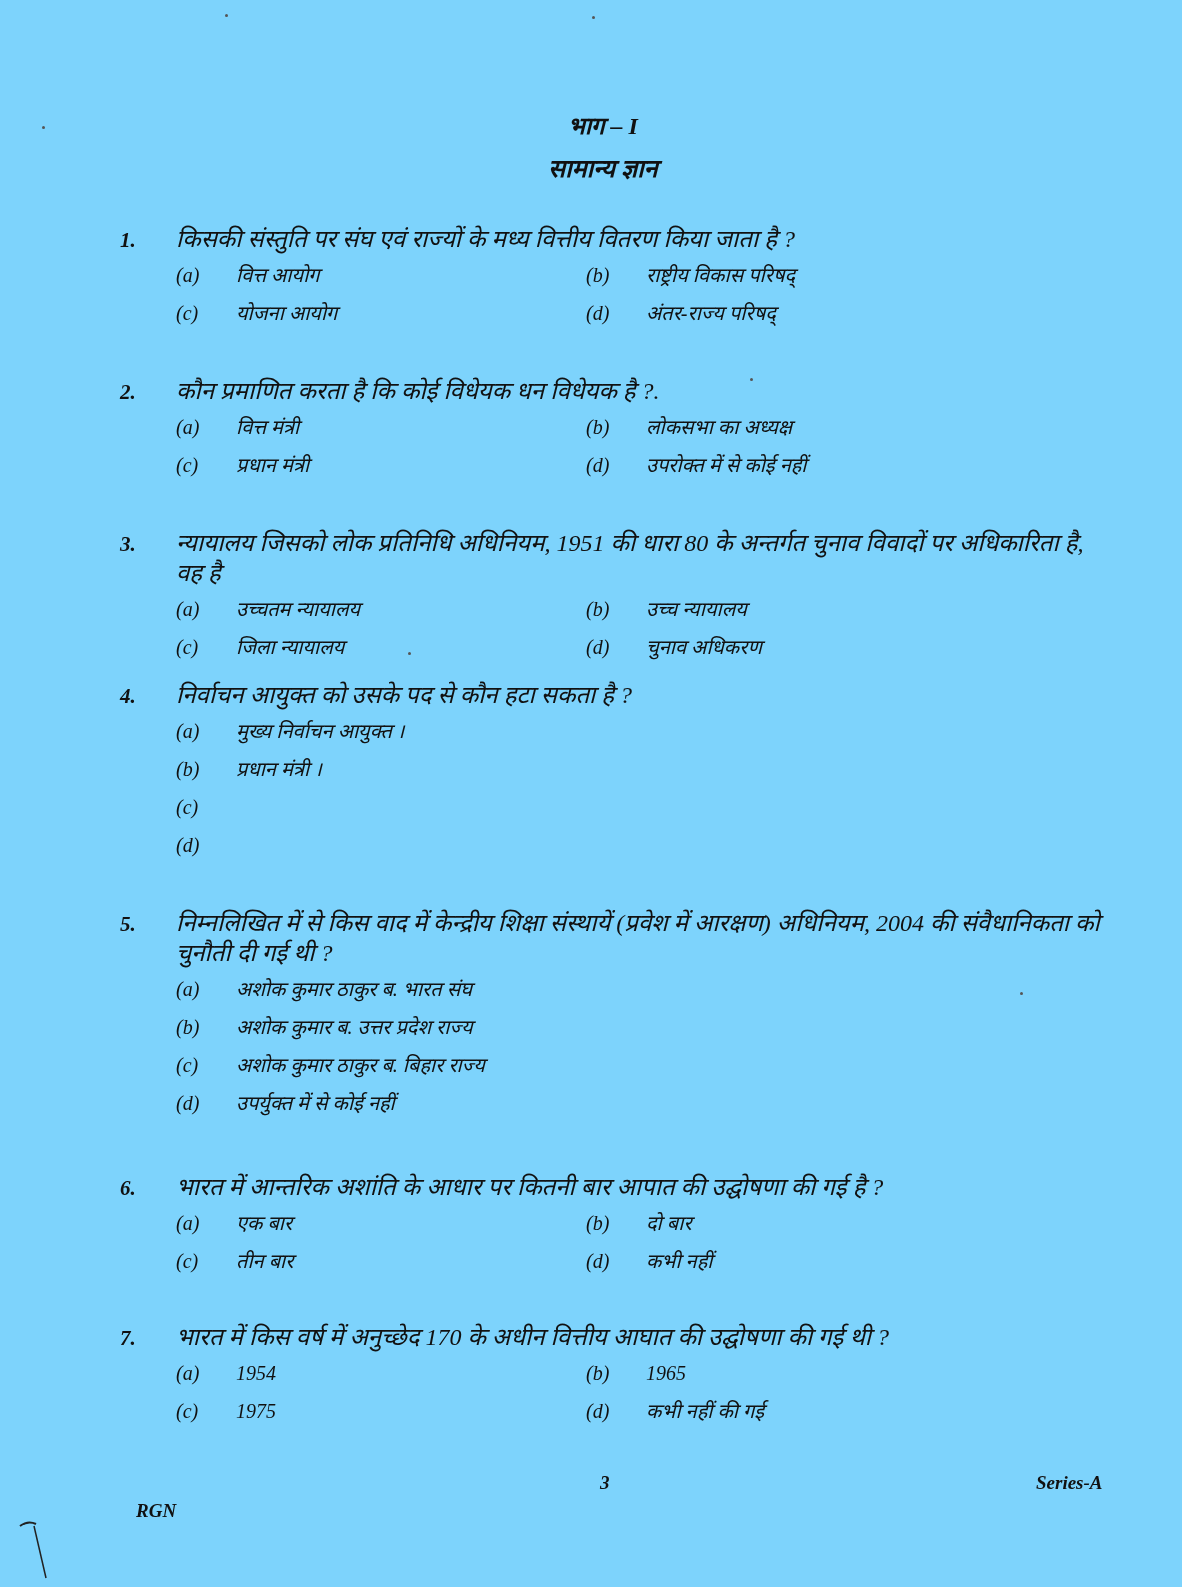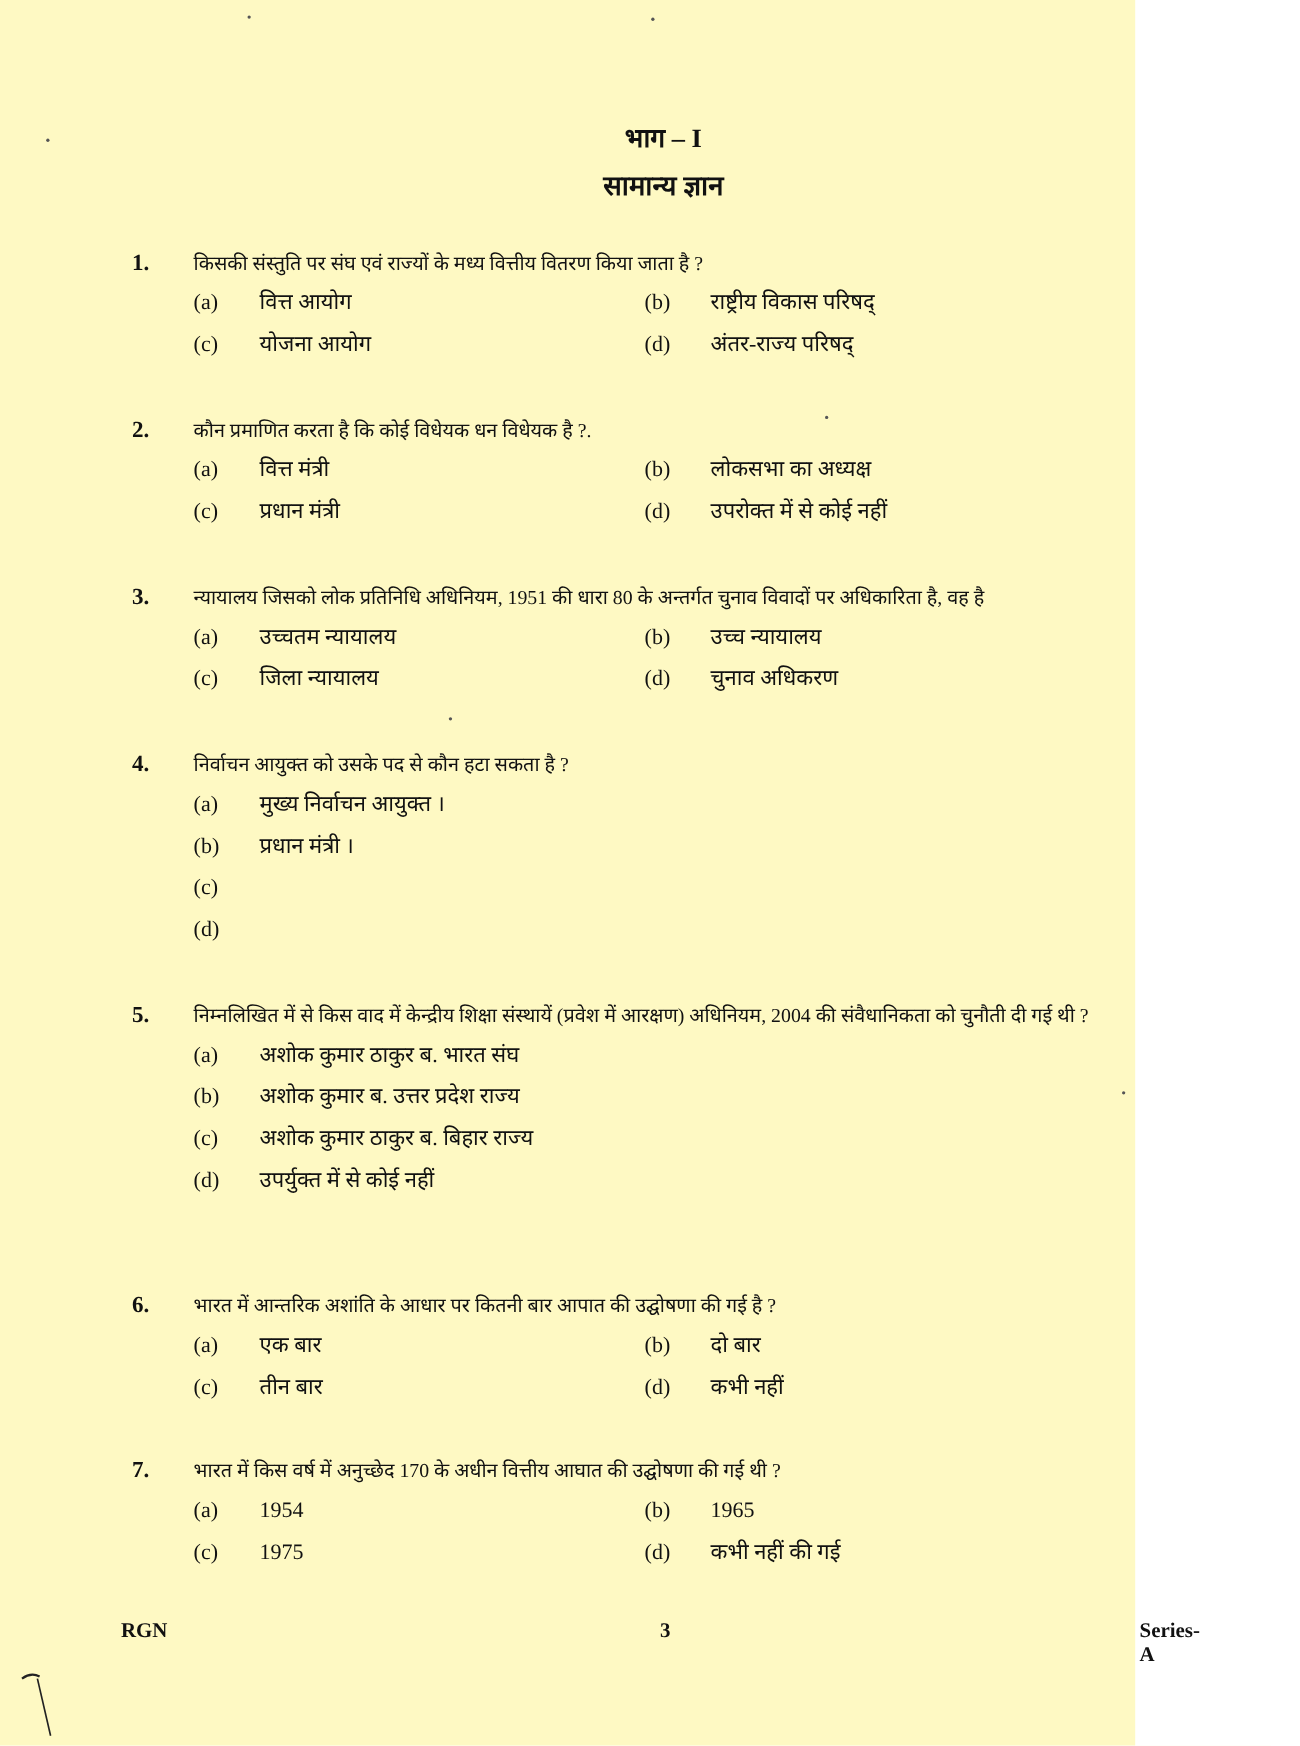--- a/index.html
+++ b/index.html
@@ -11,22 +11,23 @@
       width: 1182px;
       height: 1587px;
       position: relative;
       overflow: hidden;
       font-family: "Liberation Serif", "DejaVu Serif", serif;
       color: #111111;
     }
     .page {
       position: absolute;
       left: 0; top: 0;
-      width: 1032px; height: 1587px;
-      background: #fef9c3;
+      width: 1182px; height: 1587px;
+      background: #7dd3fc;
+      font-style: italic;
     }
     .part-title {
       position: absolute;
       left: 0; width: 1182px;
       top: 108px;
       text-align: center;
       font-weight: bold;
       font-size: 24px;
       padding-left: 12px;
     }
@@ -48,21 +49,21 @@
       display: flex;
       align-items: baseline;
     }
     .q-num {
       width: 56px;
       font-weight: bold;
       font-size: 21px;
       flex-shrink: 0;
     }
     .q-text {
-      font-size: 18px;
+      font-size: 24px;
       line-height: 30px;
       flex: 1;
     }
     .opts-grid {
       margin-left: 56px;
       display: grid;
       grid-template-columns: 410px 410px;
       row-gap: 8px;
       margin-top: 6px;
     }
@@ -83,21 +84,21 @@
       width: 60px;
       flex-shrink: 0;
       font-size: 20px;
     }
     .footer-left, .footer-center, .footer-right {
       position: absolute;
       top: 1472px;
       font-weight: bold;
       font-size: 19px;
     }
-    .footer-left { left: 110px; }
+    .footer-left { left: 136px; margin-top: 28px; }
     .footer-center { left: 600px; }
     .footer-right { left: 1036px; }
     .speck {
       position: absolute;
       width: 3px; height: 3px;
       background: #555;
       border-radius: 50%;
     }
     .scan-mark {
       position: absolute;

